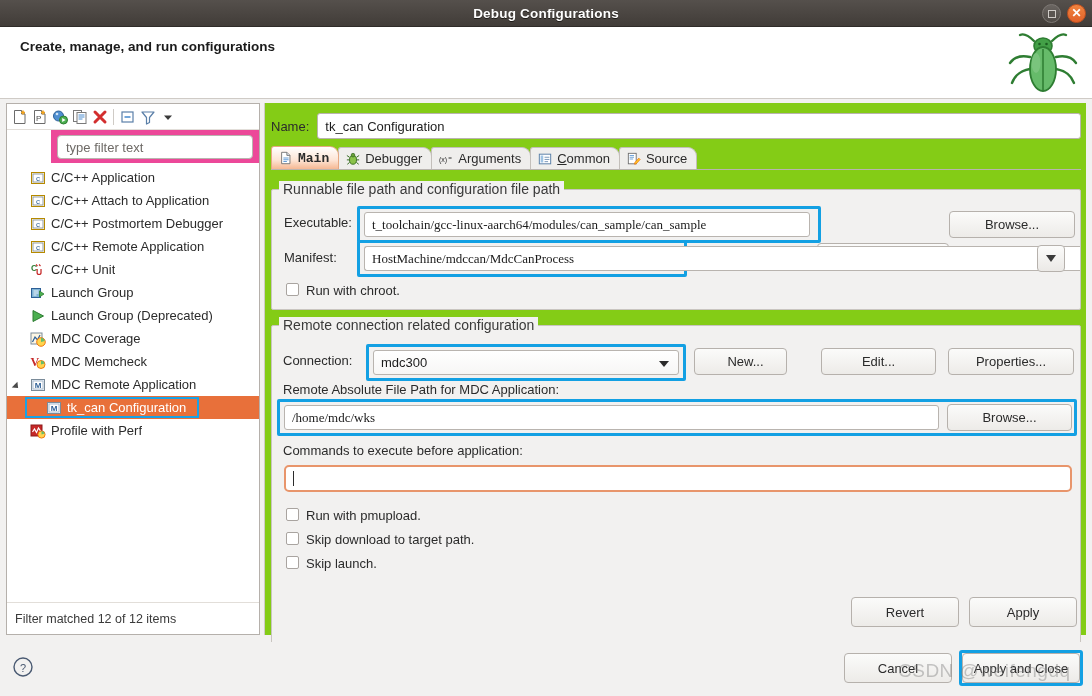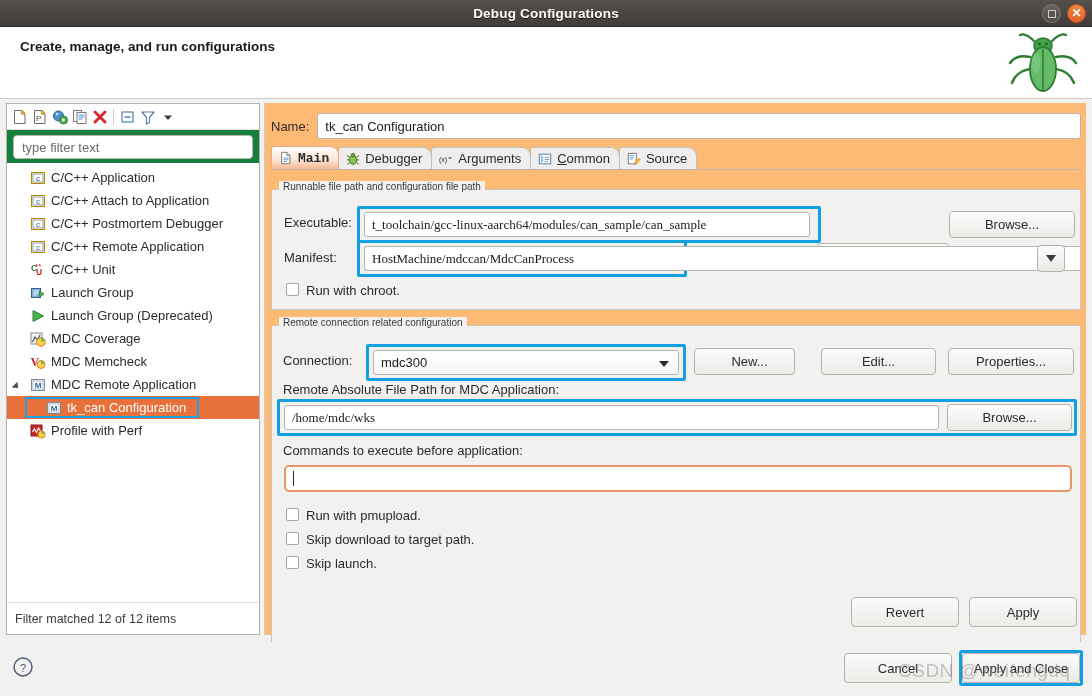--- a/index.html
+++ b/index.html
@@ -69,21 +69,21 @@
     display: flex; flex-direction: column;
   }
   .tree-toolbar {
     height: 26px; display: flex; align-items: center; gap: 1px;
     padding: 0 3px; border-bottom: 1px solid #e2ded9;
     background: #ffffff;
   }
   .tb-btn { width: 19px; height: 19px; display: flex; align-items: center; justify-content: center; }
   .tb-sep { width: 1px; height: 16px; background: #cfcbc6; margin: 0 3px; }
 
-  .filter-wrap { padding: 5px 6px 4px 6px; background: #15803d; }
+  .filter-wrap { padding: 5px 6px 4px 6px; background: #ec4899; margin-left: 44px; }
   .filter-input {
     width: 100%; height: 24px; border: 1px solid #b9b4af; border-radius: 4px;
     background: #ffffff; padding: 0 8px; font-size: 13px;
     font-family: "Liberation Sans", sans-serif; color: #5f5a55; outline: none;
   }
   .filter-input::placeholder { color: #6e6a66; }
 
   .tree { flex: 1; overflow: hidden; background: #ffffff; padding-top: 3px; }
   .tree-row {
     height: 23px; display: flex; align-items: center; gap: 5px;
@@ -110,21 +110,21 @@
 
   .filter-status {
     height: 32px; border-top: 1px solid #e2ded9;
     display: flex; align-items: center; padding-left: 8px;
     font-size: 12.5px; color: #3a3a3a; background: #ffffff;
   }
 
   
   .right-panel {
     position: absolute; left: 264px; top: 4px; width: 822px; height: 532px;
-    background: #fdba74; border-left: 1px solid #cfcbc6;
+    background: #84cc16; border-left: 1px solid #cfcbc6;
   }
   .name-row {
     position: absolute; left: 6px; top: 10px; width: 810px; height: 26px;
     display: flex; align-items: center; gap: 8px;
   }
   .name-label { font-size: 13px; color: #2b2b2b; }
   .name-input {
     flex: 1; height: 26px; border: 1px solid #b9b4af; border-radius: 3px;
     background: #ffffff; padding: 0 7px; font-size: 13px;
     font-family: "Liberation Sans", sans-serif; color: #1b1b1b; outline: none;
@@ -151,21 +151,21 @@
   .tab-ico { width: 14px; height: 14px; display: block; }
   .mnem { text-decoration: underline; }
 
   
   .groupbox {
     position: absolute; border: 1px solid #c9c5c0; border-radius: 2px;
     background: #f2f1f0;
   }
   .groupbox > .gb-title {
     position: absolute; top: -9px; left: 7px; background: #f2f1f0;
-    padding: 0 4px; font-size: 10px; color: #3a3a3a; white-space: nowrap;
+    padding: 0 4px; font-size: 14px; color: #3a3a3a; white-space: nowrap;
   }
   .gb1 { left: 6px; top: 86px; width: 810px; height: 121px; }
   .gb2 { left: 6px; top: 222px; width: 810px; height: 345px; }
 
   .field-label { font-size: 13px; color: #2b2b2b; white-space: nowrap; }
 
   .txt {
     height: 25px; border: 1px solid #b9b4af; border-radius: 3px;
     background: #ffffff; padding: 0 7px; font-size: 13px;
     font-family: Liberation Serif, serif; color: #1b1b1b;
@@ -562,21 +562,21 @@
 
     <div class="groupbox gb2">
       <div class="gb-title">Remote connection related configuration</div>
 
       <span class="field-label" style="position:absolute;left:11px;top:27px;">Connection:</span>
       <div class="focus-ring" style="left:94px;top:18px;width:320px;height:37px;"></div>
       <div class="combo" style="position:absolute;left:101px;top:24px;width:306px;">
         <span>mdc300</span>
         <i class="arrow"></i>
       </div>
-      <div class="btn" style="position:absolute;left:422px;top:22px;width:101px;padding-left:20px;">New...</div>
+      <div class="btn" style="position:absolute;left:422px;top:22px;width:93px;padding-left:20px;">New...</div>
       <div class="btn" style="position:absolute;left:676px;top:22px;width:126px;">Properties...</div>
       <div class="btn" style="position:absolute;left:549px;top:22px;width:115px;">Edit...</div>
 
       <span class="field-label" style="position:absolute;left:11px;top:56px;">Remote Absolute File Path for MDC Application:</span>
       <div class="focus-ring" style="left:5px;top:73px;width:800px;height:37px;"></div>
       <div class="txt" style="position:absolute;left:12px;top:79px;width:655px;">/home/mdc/wks</div>
       <div class="btn" style="position:absolute;left:675px;top:78px;width:125px;">Browse...</div>
 
       <span class="field-label" style="position:absolute;left:11px;top:117px;">Commands to execute before application:</span>
       <div class="cmd-input" style="position:absolute;left:12px;top:139px;width:788px;">

